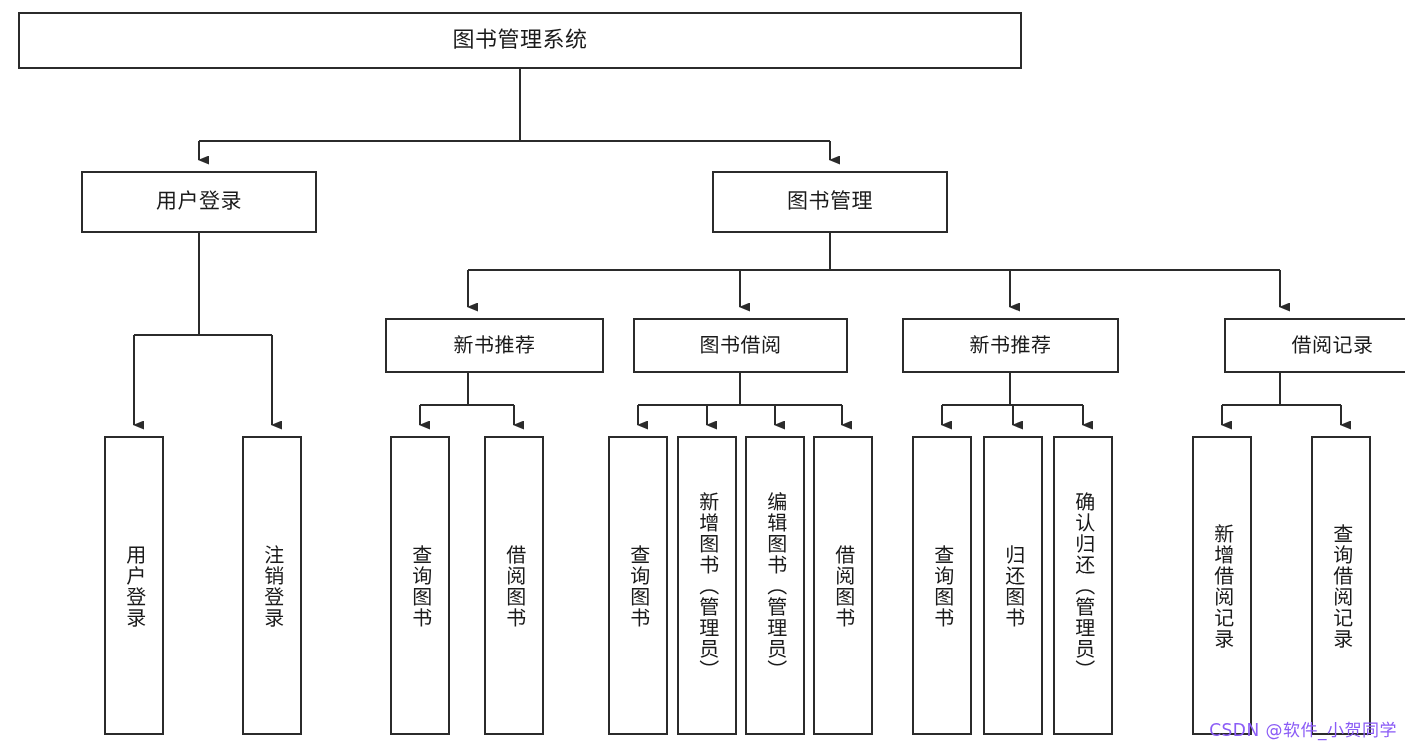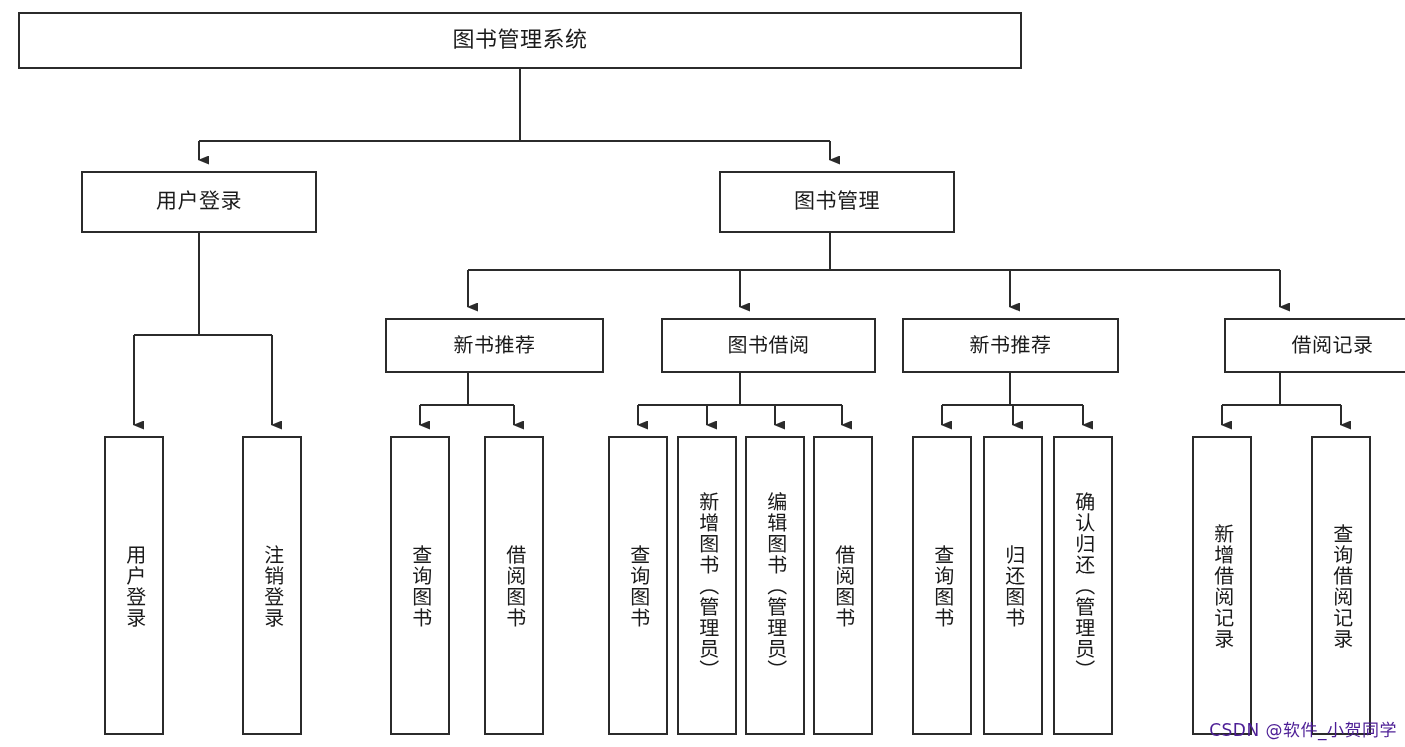--- a/index.html
+++ b/index.html
@@ -63,21 +63,21 @@
     letter-spacing: 1px;
     white-space: nowrap;
     max-height: 100%;
   }
 
   #watermark {
     position: absolute;
     right: 8px;
     bottom: 6px;
     font-size: 17px;
-    color: #4c1d95;
+    color: #8b5cf6;
     letter-spacing: 0.5px;
     z-index: 5;
     white-space: nowrap;
   }
 </style>
 </head>
 <body>
 
 <div id="diagram">
 
@@ -125,27 +125,27 @@
   </svg>
 
   <div class="node root" id="node-root" style="left: 18px; top: 12px; width: 1004px; height: 57px;">
     <span class="node-label">图书管理系统</span>
   </div>
 
   <div id="node-layer">
       <div class="node level2" style="left: 81px; top: 171px; width: 236px; height: 62px;">
         <span class="node-label">用户登录</span>
       </div>
-      <div class="node level2" style="left: 712px; top: 171px; width: 236px; height: 62px; margin-left: 7px;">
+      <div class="node level2" style="left: 712px; top: 171px; width: 236px; height: 62px;">
         <span class="node-label">图书管理</span>
       </div>
       <div class="node level3" style="left: 360px; top: 318px; width: 219px; height: 55px; margin-left: 25px;">
         <span class="node-label">新书推荐</span>
       </div>
-      <div class="node level3" style="left: 633px; top: 318px; width: 215px; height: 55px; margin-left: 28px;">
+      <div class="node level3" style="left: 633px; top: 318px; width: 215px; height: 55px;">
         <span class="node-label">图书借阅</span>
       </div>
       <div class="node level3" style="left: 902px; top: 318px; width: 217px; height: 55px;">
         <span class="node-label">新书推荐</span>
       </div>
       <div class="node level3" style="left: 1224px; top: 318px; width: 217px; height: 55px;">
         <span class="node-label">借阅记录</span>
       </div>
       <div class="node level4 leaf" style="left: 104px; top: 436px; width: 60px; height: 299px;">
         <span class="node-label">用户登录</span>

